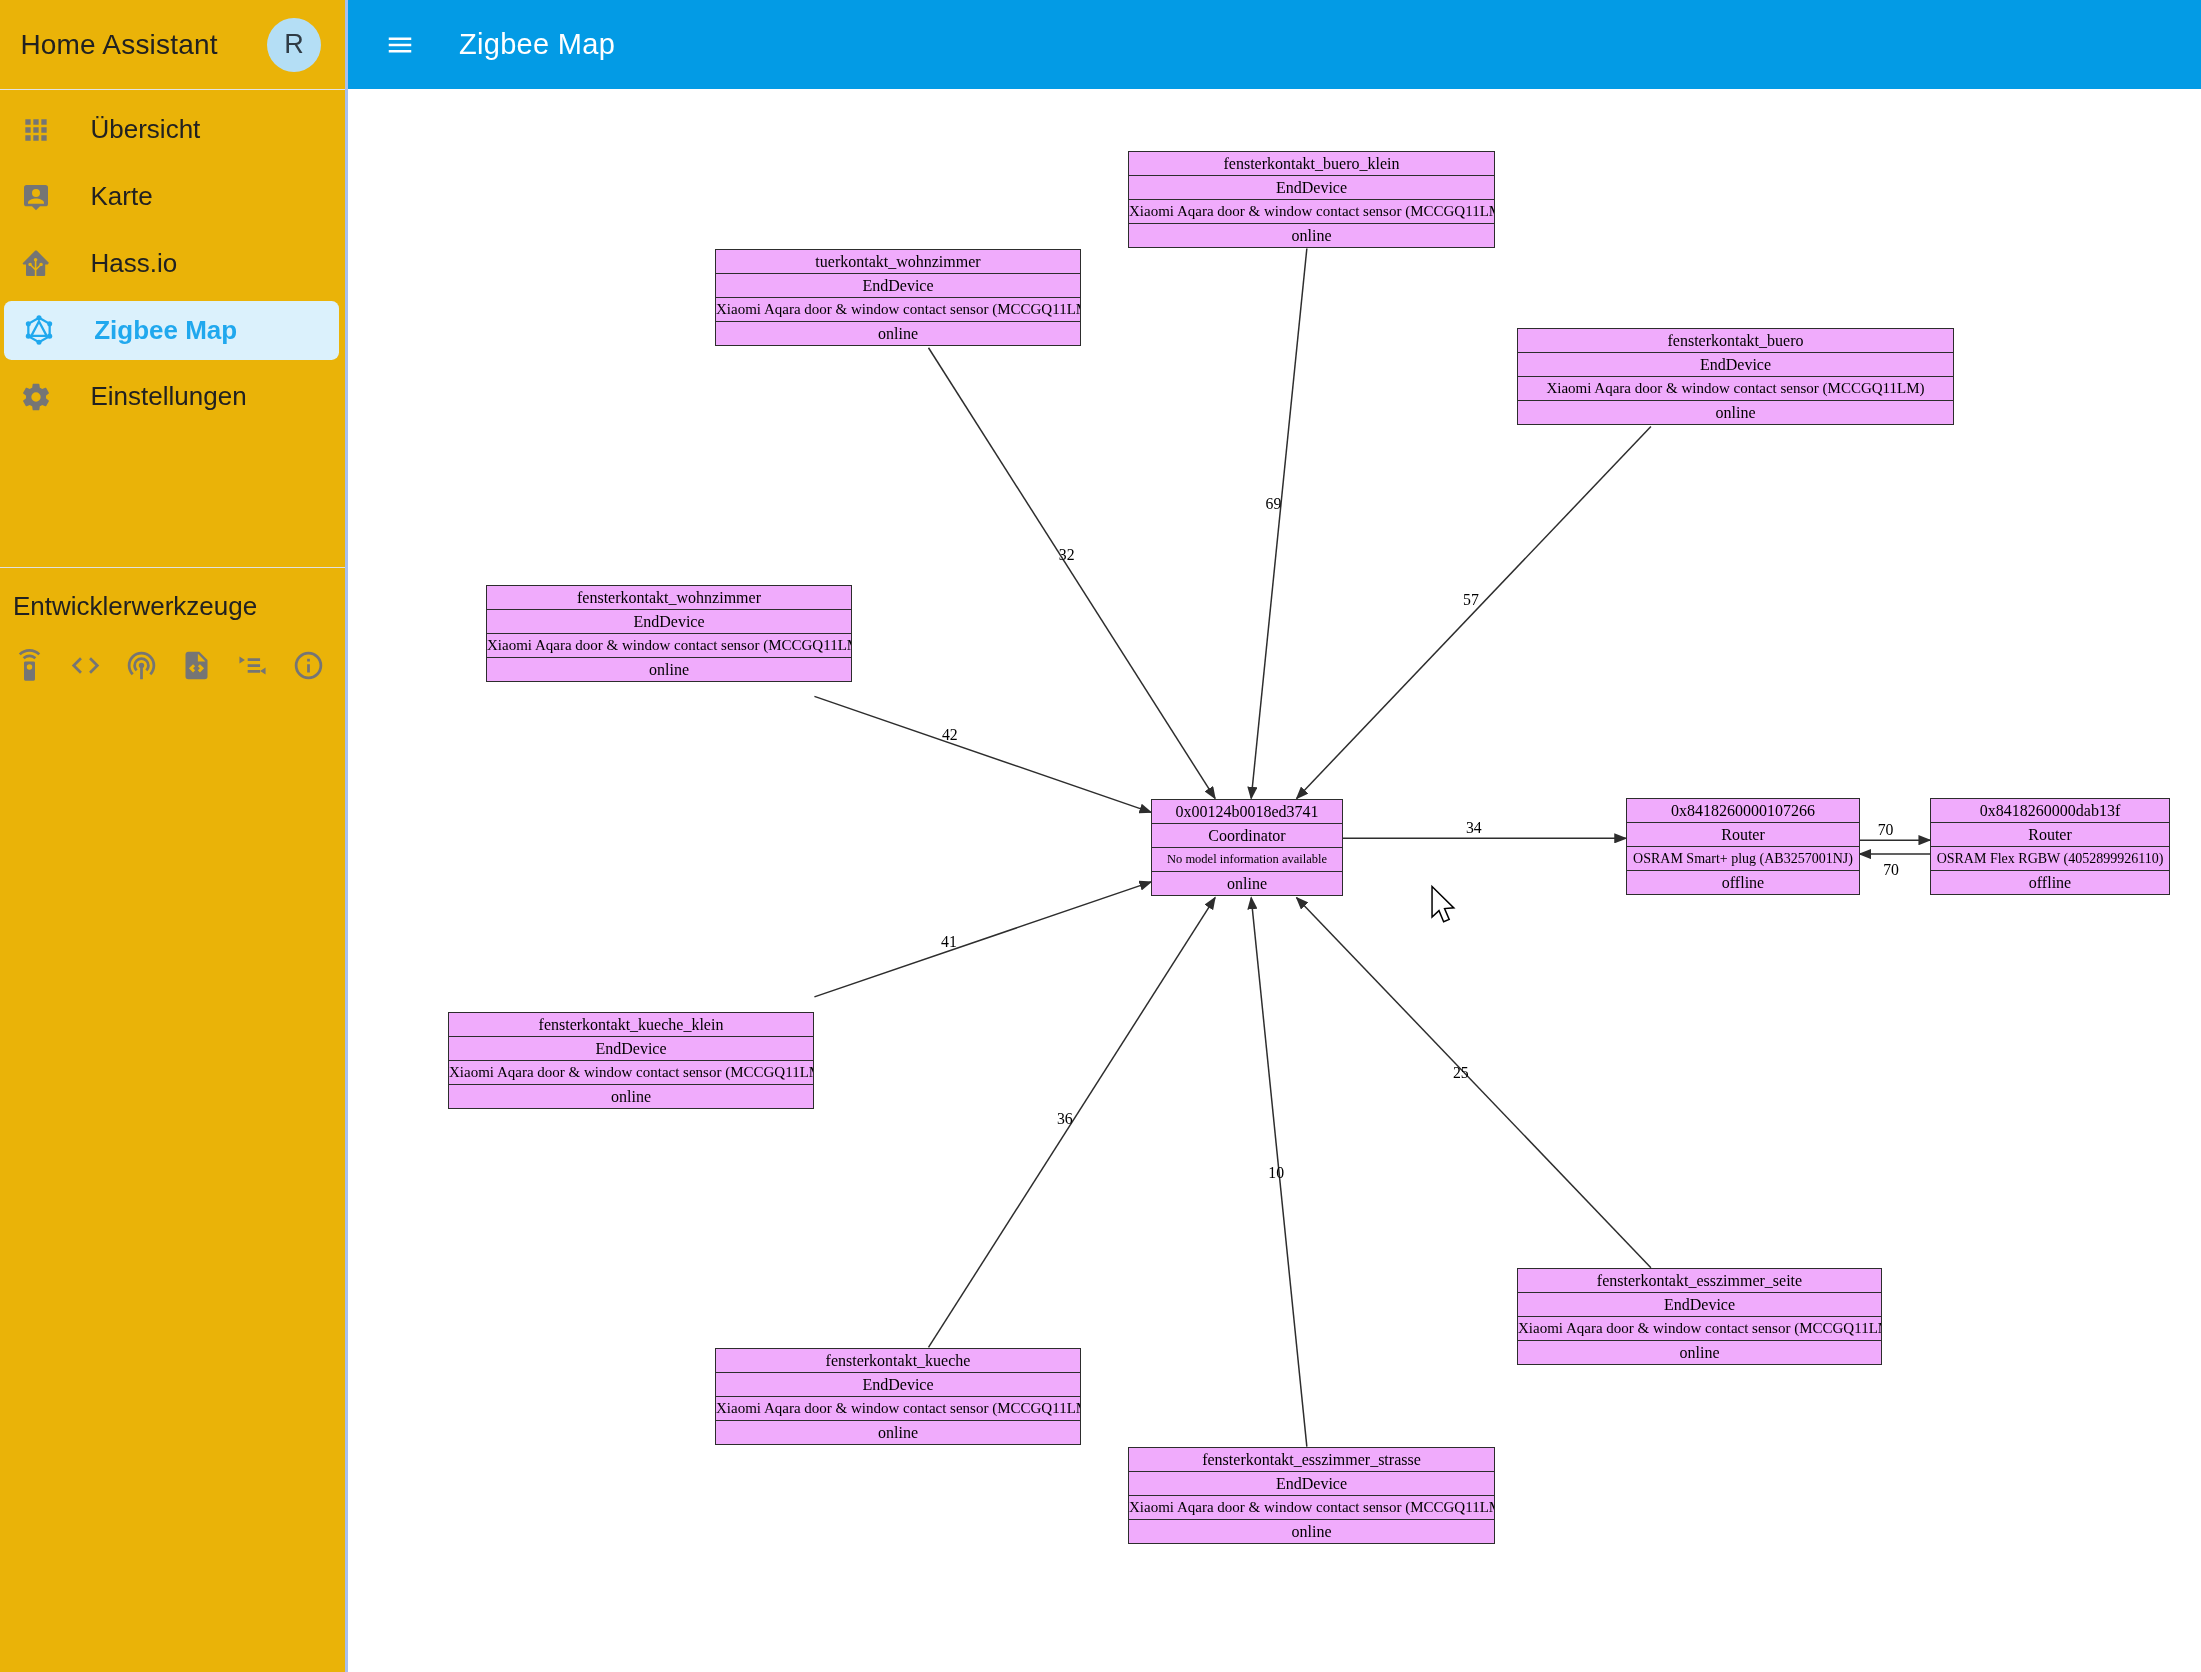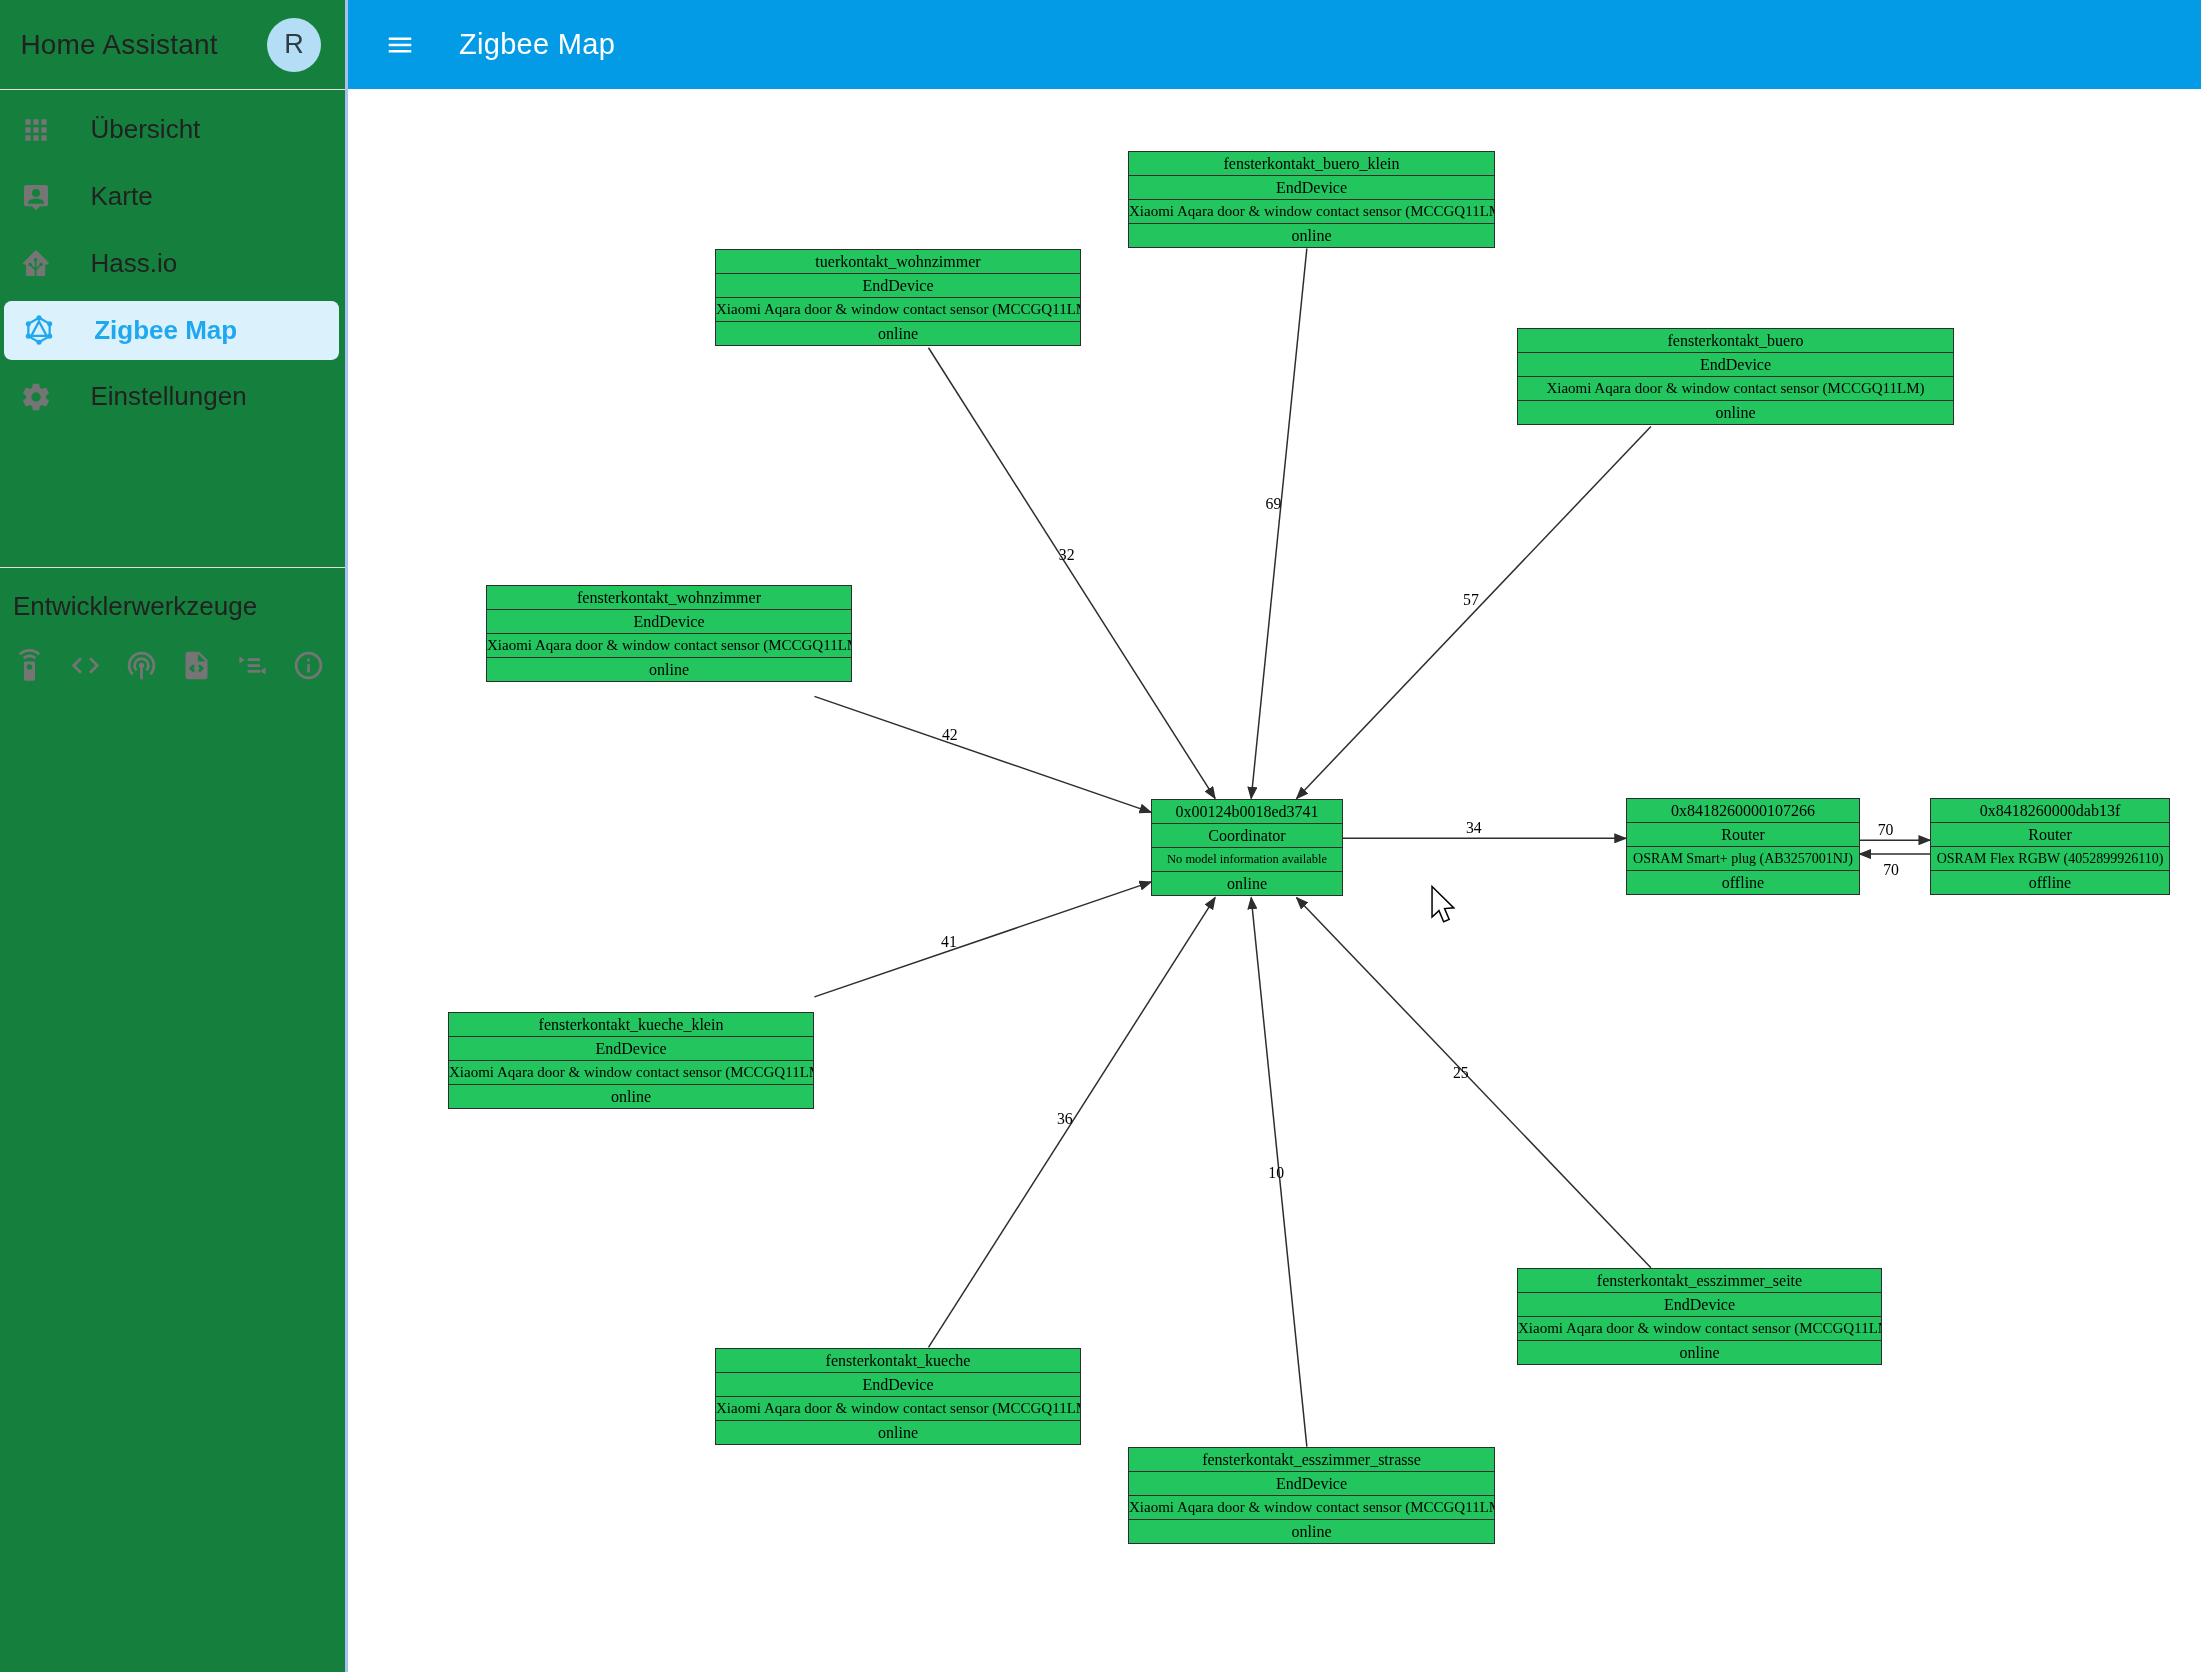--- a/index.html
+++ b/index.html
@@ -5,21 +5,21 @@
 <style>
   html,body{margin:0;padding:0;}
   body{
     width:2201px;height:1672px;position:relative;overflow:hidden;
     background:#ffffff;font-family:"Liberation Sans",sans-serif;
     -webkit-font-smoothing:antialiased;
   }
   
   .sidebar{
     position:absolute;left:0;top:0;width:345px;height:1672px;
-    background:#15803d;z-index:3;
+    background:#eab308;z-index:3;
   }
   .sidebar-divider-v{
     position:absolute;left:345px;top:0;width:2.8px;height:1672px;
     background:#a8c0ee;z-index:4;
   }
   .sb-header{
     position:absolute;left:0;top:0;width:345px;height:89px;
     border-bottom:0.9px solid #e3e3e3;display:flex;align-items:center;
   }
   .sb-title{font-size:28px;color:#212121;margin-left:20.4px;letter-spacing:0.2px;}
@@ -56,21 +56,21 @@
   }
   .hamburger{width:30px;height:30px;margin-left:37px;cursor:pointer;}
   .hamburger svg{width:30px;height:30px;fill:#ffffff;}
   .app-title{color:#ffffff;font-size:29px;font-weight:500;margin-left:44px;letter-spacing:0.3px;}
   
   .graph{
     position:absolute;left:345px;top:89px;width:1856px;height:1583px;background:#ffffff;
   }
   .graph svg.edges{position:absolute;left:0;top:0;}
   .node{
-    position:absolute;background:#22c55e;border:1.9px solid #2d2d2d;box-sizing:border-box;
+    position:absolute;background:#f0abfc;border:1.9px solid #2d2d2d;box-sizing:border-box;
     font-family:"Liberation Serif",serif;color:#000;text-align:center;z-index:2;cursor:pointer;
   }
   .nrow{height:23px;line-height:23px;font-size:16px;white-space:nowrap;overflow:hidden;}
   .nrow + .nrow{border-top:1.4px solid #2d2d2d;}
   .nrow.model{font-size:15px;}
   .node--md .nrow.model{font-size:14px;}
   .node--sm .nrow.model{font-size:12.5px;}
   .edge-label{font-family:"Liberation Serif",serif;font-size:17px;fill:#000;}
 </style>
 </head>

